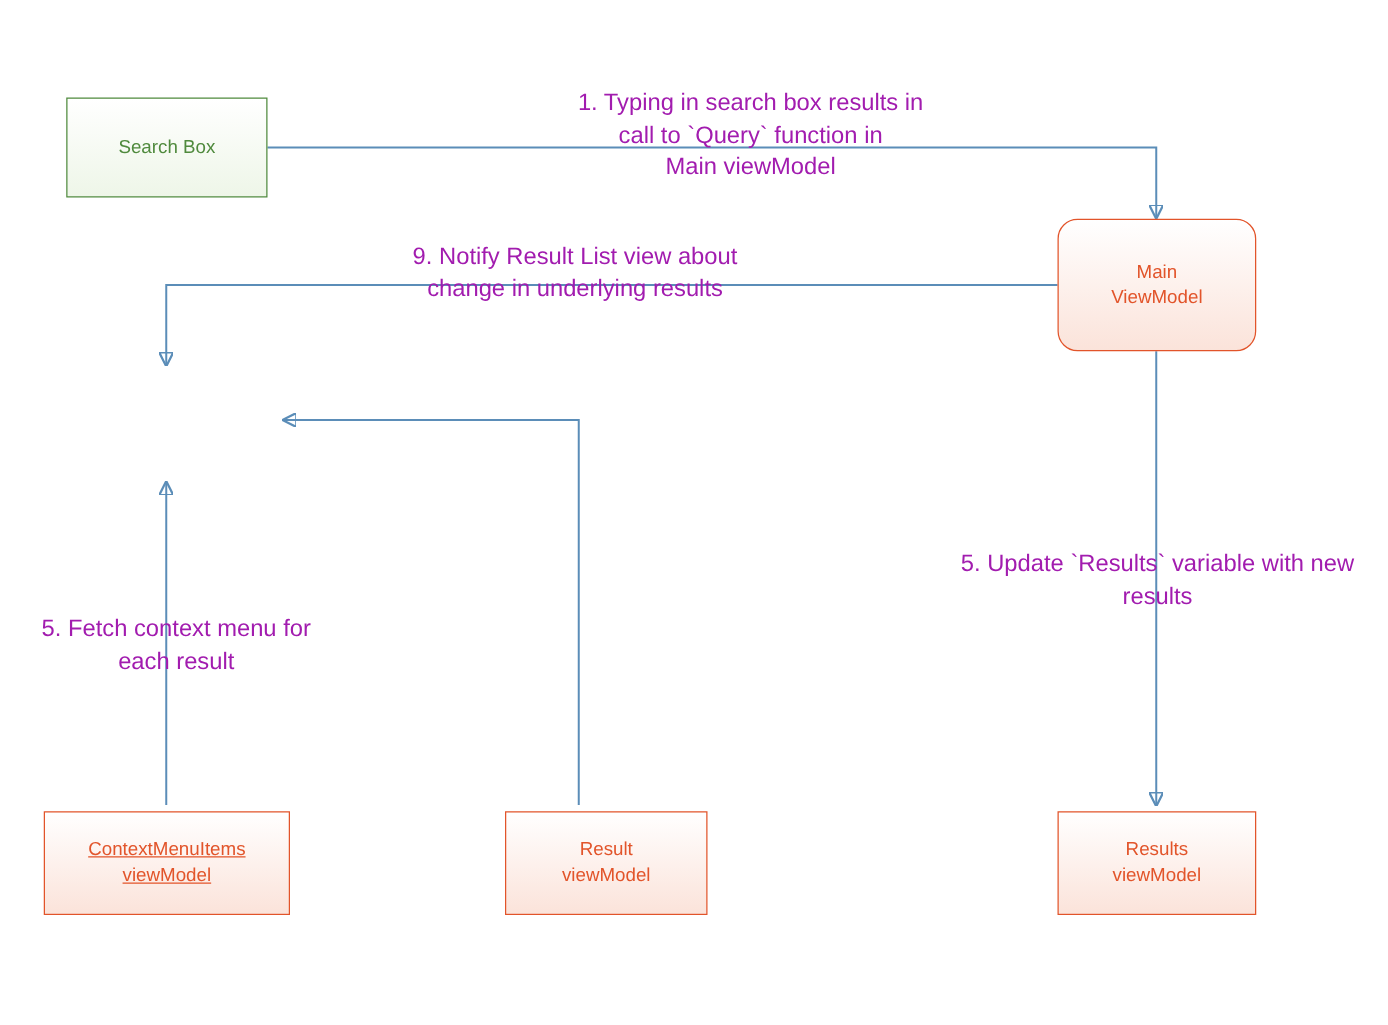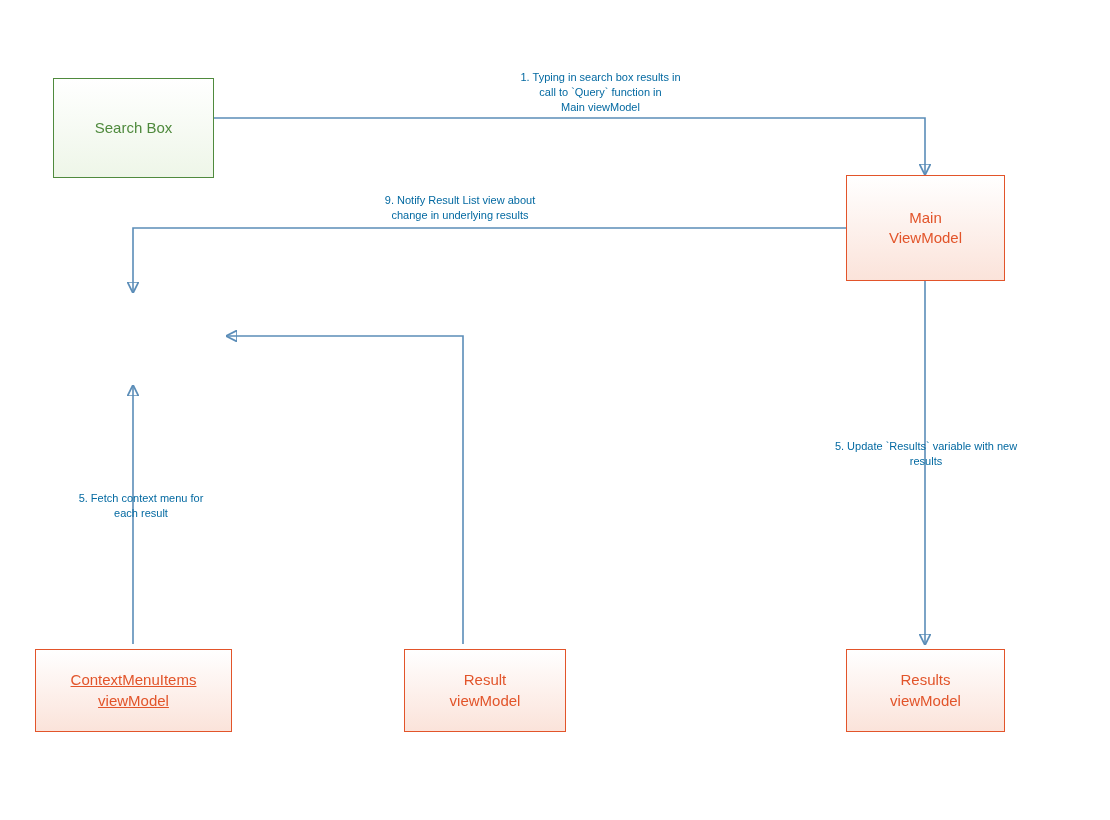--- a/index.html
+++ b/index.html
@@ -31,22 +31,22 @@
     color: #4f8a3d;
     background: linear-gradient(to bottom, #ffffff 0%, #eef6e8 100%);
   }
   .node.orange {
     border: 1px solid #e2542a;
     color: #e2542a;
     background: linear-gradient(to bottom, #ffffff 0%, #fbe3da 100%);
   }
   .label {
     position: absolute;
-    color: #0369a1;
-    font-size: 11px;
+    color: #a21caf;
+    font-size: 19px;
     line-height: 1.35;
     text-align: center;
     white-space: pre-line;
   }
   svg.wires {
     position: absolute;
     left: 0;
     top: 0;
     width: 1110px;
     height: 820px;
@@ -74,23 +74,23 @@
 
     <path d="M 925 281 L 925 644" marker-end="url(#arrow)"></path>
 
     <path d="M 846 228 L 133 228 L 133 292" marker-end="url(#arrow)"></path>
 
     <path d="M 463 644 L 463 336 L 227 336" marker-end="url(#arrow)"></path>
 
     <path d="M 133 644 L 133 386" marker-end="url(#arrow)"></path>
   </svg>
 
-  <div class="node green" style="left:53px; top:78px; width:161px; height:100px;">Search Box</div>
+  <div class="node green" style="left:53px; top:78px; width:161px; height:80px;">Search Box</div>
 
-  <div class="node orange" style="left:846px; top:175px; width:159px; height:106px;">Main
+  <div class="node orange" style="left:846px; top:175px; width:159px; height:106px;border-radius:16px;">Main
 ViewModel</div>
 
 
   <div class="node orange" style="left:35px; top:649px; width:197px; height:83px;text-decoration:underline;">ContextMenuItems
 viewModel</div>
 
   <div class="node orange" style="left:382px; top:649px; width:162px; height:83px;margin-left:22px;">Result
 viewModel</div>
 
   <div class="node orange" style="left:846px; top:649px; width:159px; height:83px;">Results

